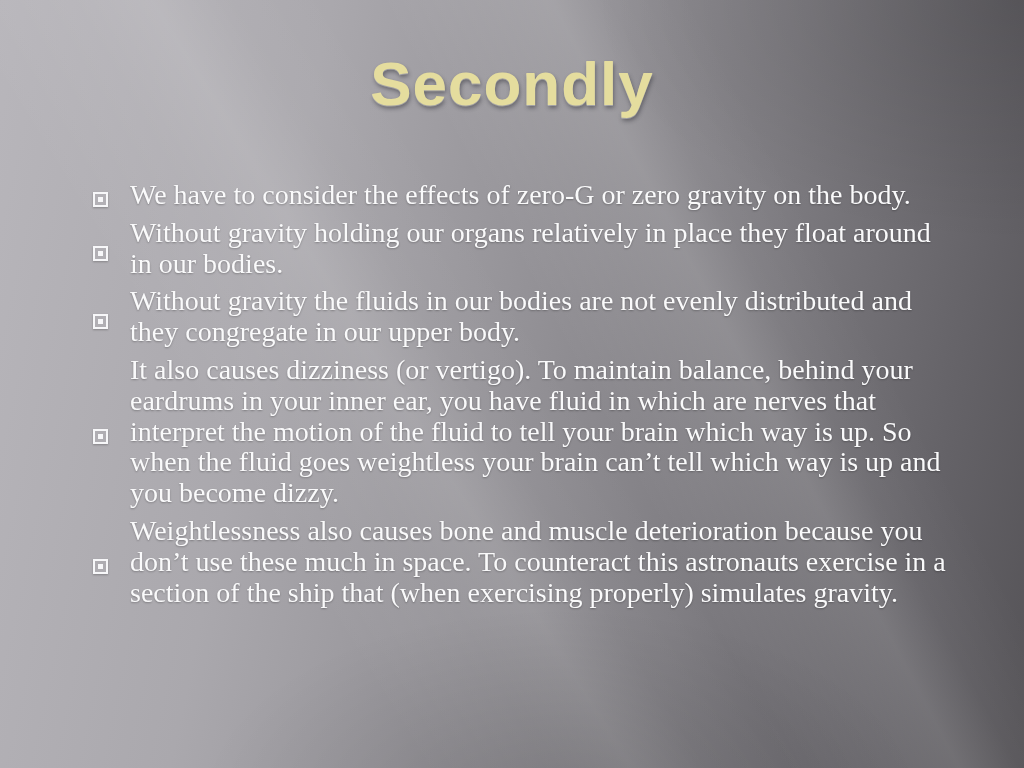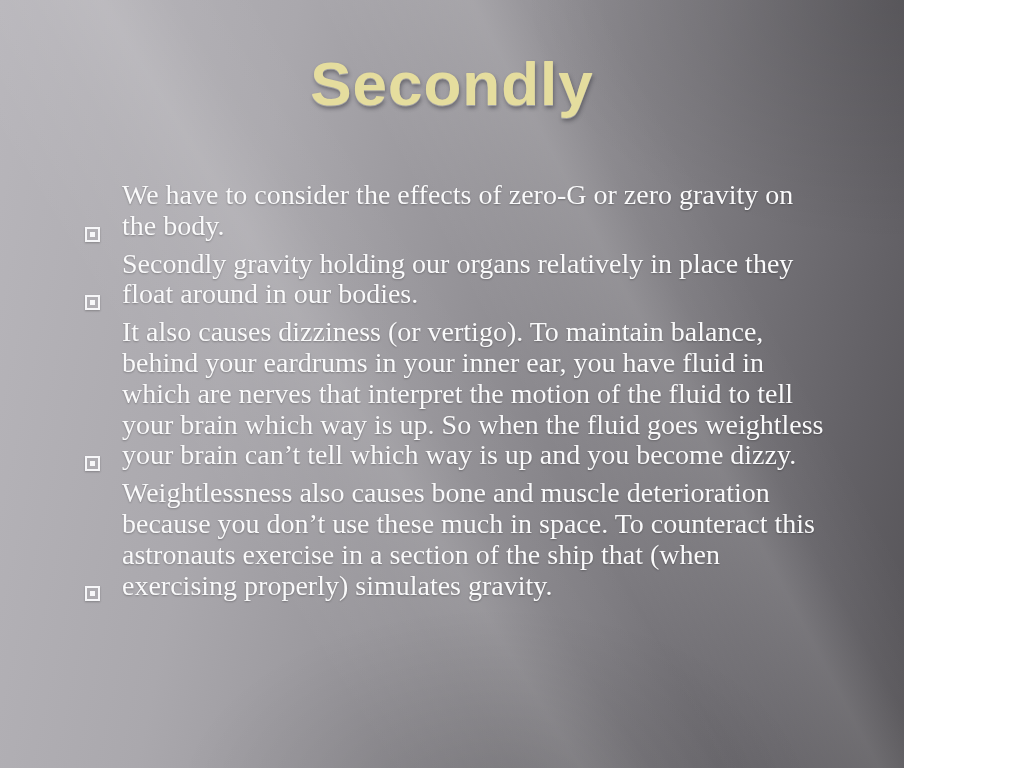--- a/index.html
+++ b/index.html
@@ -1,21 +1,21 @@
 <!DOCTYPE html>
 <html><head>
 <meta charset="utf-8">
 <style>
   html, body {
     margin: 0;
     padding: 0;
   }
   #slide {
     position: relative;
-    width: 904px;
+    width: 1024px;
     height: 768px;
     overflow: hidden;
     background:
       radial-gradient(ellipse 60% 45% at 100% 0%, rgba(0,0,0,0.16), transparent 70%),
       radial-gradient(ellipse 55% 40% at 55% 105%, rgba(0,0,0,0.12), transparent 65%),
       linear-gradient(58deg, transparent 28%, rgba(255,255,255,0.06) 37%, rgba(255,255,255,0.12) 42%, rgba(255,255,255,0.03) 47%, transparent 54%),
       linear-gradient(62deg, transparent 55%, rgba(255,255,255,0.07) 62%, rgba(255,255,255,0.13) 67%, rgba(255,255,255,0.04) 71%, transparent 77%),
       linear-gradient(102deg, #b8b6bb 0%, #aaa8ad 28%, #98969b 46%, #7f7d82 68%, #646267 88%, #555357 100%);
     font-family: "Liberation Serif", serif;
   }
@@ -33,22 +33,23 @@
       0 1px 0 rgba(255,255,250,0.35),
       1px 3px 4px rgba(30,30,40,0.45);
   }
   .bullet-list {
     list-style: none;
     margin: 56px 72px 0 85px;
     padding: 0;
   }
   .bullet-item {
     display: flex;
-    align-items: flex-end;
+    align-items: center;
     margin-bottom: 7px;
+    margin-left: 8px;
   }
   .marker-col {
     flex: 0 0 37px;
     padding-top: 9px;
   }
   .marker {
     width: 11px;
     height: 11px;
     border: 2px solid #f7f7f9;
     display: flex;
@@ -83,21 +84,29 @@
           </span>
         </span>
       <span class="bullet-text">We have to consider the effects of zero-G or zero gravity on the body.</span>
     </li>
     <li class="bullet-item">
       <span class="marker-col">
           <span class="marker">
             <span class="marker-inner"></span>
           </span>
         </span>
-      <span class="bullet-text">Secondly gravity holding our organs relatively in place they float around in our bodies.</span>
+      <span class="bullet-text">Without gravity holding our organs relatively in place they float around in our bodies.</span>
+    </li>
+    <li class="bullet-item">
+      <span class="marker-col">
+          <span class="marker">
+            <span class="marker-inner"></span>
+          </span>
+        </span>
+      <span class="bullet-text">Without gravity the fluids in our bodies are not evenly distributed and they congregate in our upper body.</span>
     </li>
     <li class="bullet-item">
       <span class="marker-col">
           <span class="marker">
             <span class="marker-inner"></span>
           </span>
         </span>
       <span class="bullet-text">It also causes dizziness (or vertigo). To maintain balance, behind your eardrums in your inner ear, you have fluid in which are nerves that interpret the motion of the fluid to tell your brain which way is up. So when the fluid goes weightless your brain can’t tell which way is up and you become dizzy.</span>
     </li>
     <li class="bullet-item">

